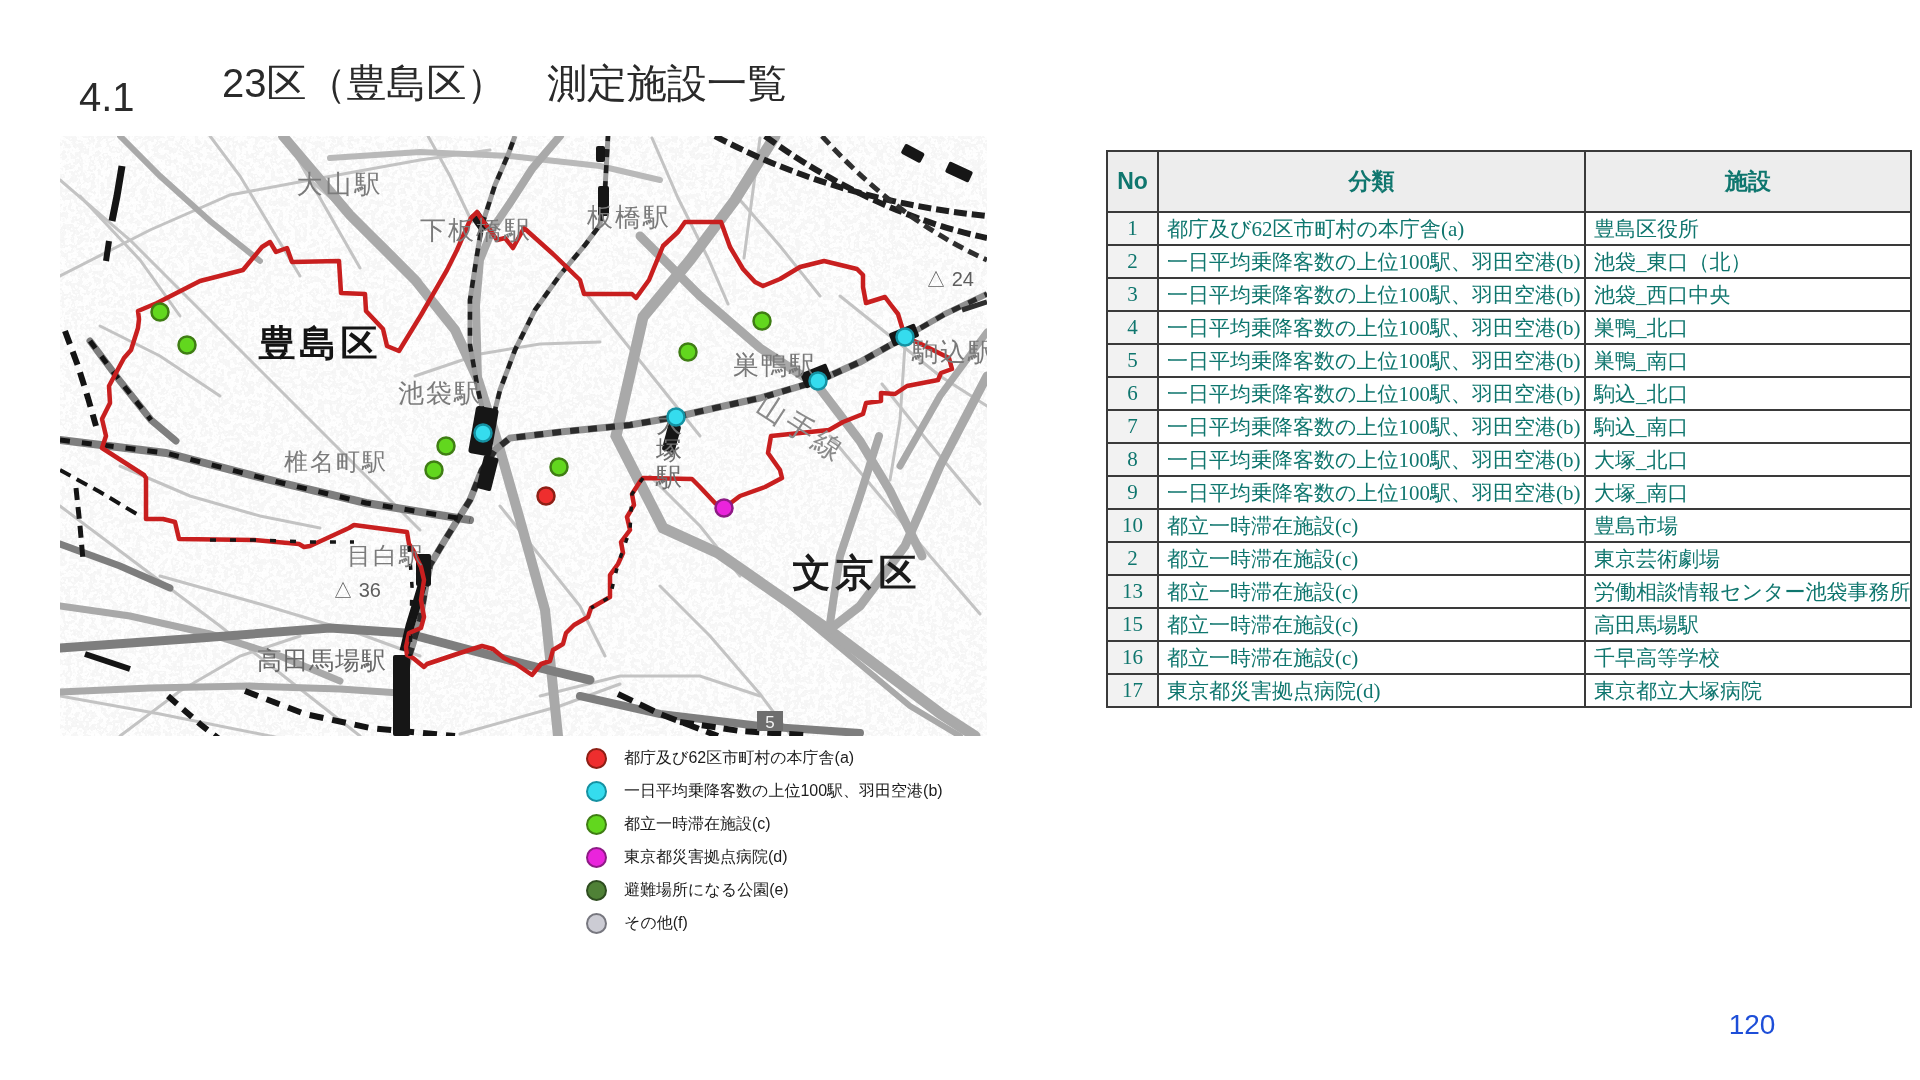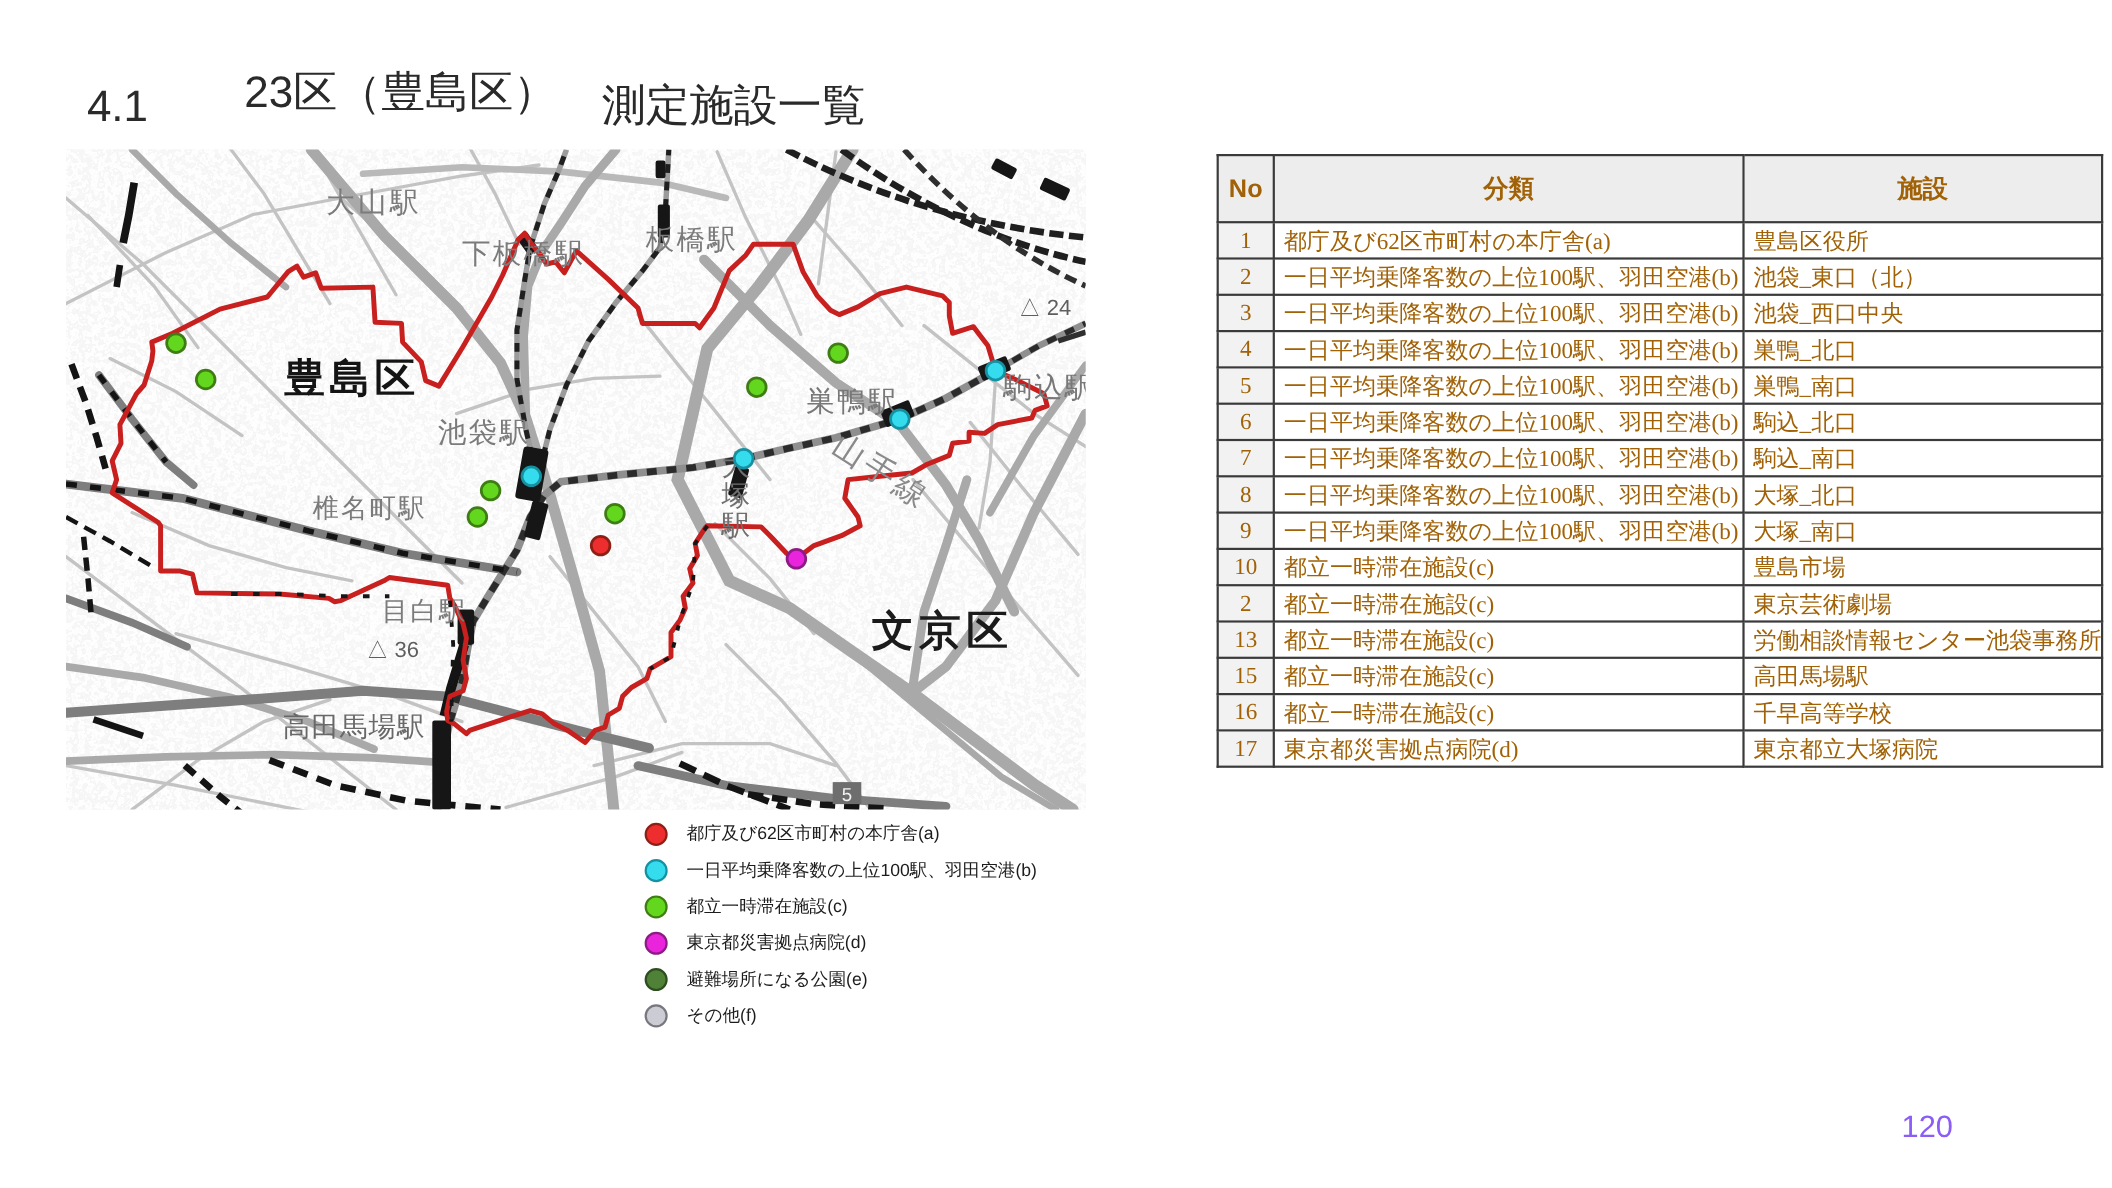--- a/index.html
+++ b/index.html
@@ -2,42 +2,42 @@
 <html lang="ja"><head>
 <meta charset="utf-8">
 <style>
   html,body{margin:0;padding:0;}
   body{width:1920px;height:1080px;background:#ffffff;position:relative;overflow:hidden;
        font-family:"Liberation Sans", sans-serif;}
   .abs{position:absolute;}
   
   .title{top:56px;font-size:40px;color:#2a2a2a;font-weight:400;white-space:pre;}
   
-  table.fac{position:absolute;left:1106px;top:140px;border-collapse:collapse;table-layout:fixed;width:804px;
-            font-family:"Liberation Serif", serif;font-size:21px;color:#a16207;}
+  table.fac{position:absolute;left:1106px;top:150px;border-collapse:collapse;table-layout:fixed;width:804px;
+            font-family:"Liberation Serif", serif;font-size:21px;color:#0f766e;}
   table.fac td,table.fac th{border:2px solid #3a3a3a;padding:0 8px;overflow:hidden;white-space:nowrap;}
   table.fac th{background:#ededed;font-family:"Liberation Sans", sans-serif;font-size:23px;font-weight:700;
                height:59px;text-align:center;}
   table.fac td{height:31px;}
   table.fac td.no{background:#f2f2f2;text-align:center;padding:0 2px;}
   
   .lgd{position:absolute;left:586px;top:742px;width:420px;font-size:16px;color:#1c1c1c;}
   .lgd .row{height:33px;display:flex;align-items:center;}
   .lgd .dot{width:17px;height:17px;border-radius:50%;margin-right:17px;flex:0 0 17px;}
   
-  .pgnum{left:1722px;top:1009px;width:60px;text-align:center;font-size:28px;color:#8b5cf6;}
+  .pgnum{left:1722px;top:1009px;width:60px;text-align:center;font-size:28px;color:#1d4ed8;}
 </style>
 </head>
 <body>
 
 <div class="abs title" style="left:79px;margin-top:19px;">4.1</div>
 
 <div class="abs title" style="left:222px;">23区（豊島区）</div>
 
-<div class="abs title" style="left:547px;margin-top:12px;">測定施設一覧</div>
+<div class="abs title" style="left:547px;">測定施設一覧</div>
 
 <div id="mapbox" class="abs" style="left:60px;top:136px;width:927px;height:600px;">
 <svg width="927" height="600" viewBox="0 0 927 600">
 <defs>
   <filter id="paper" x="0" y="0" width="100%" height="100%">
     <feTurbulence type="fractalNoise" baseFrequency="0.17" numOctaves="2" seed="7" result="t"></feTurbulence>
     <feColorMatrix in="t" type="saturate" values="0"></feColorMatrix>
     <feComponentTransfer>
             <feFuncR type="discrete" tableValues="0.85 0.93 1 0.89 0.99 0.95"></feFuncR>
             <feFuncG type="discrete" tableValues="0.85 0.93 1 0.89 0.99 0.95"></feFuncG>

